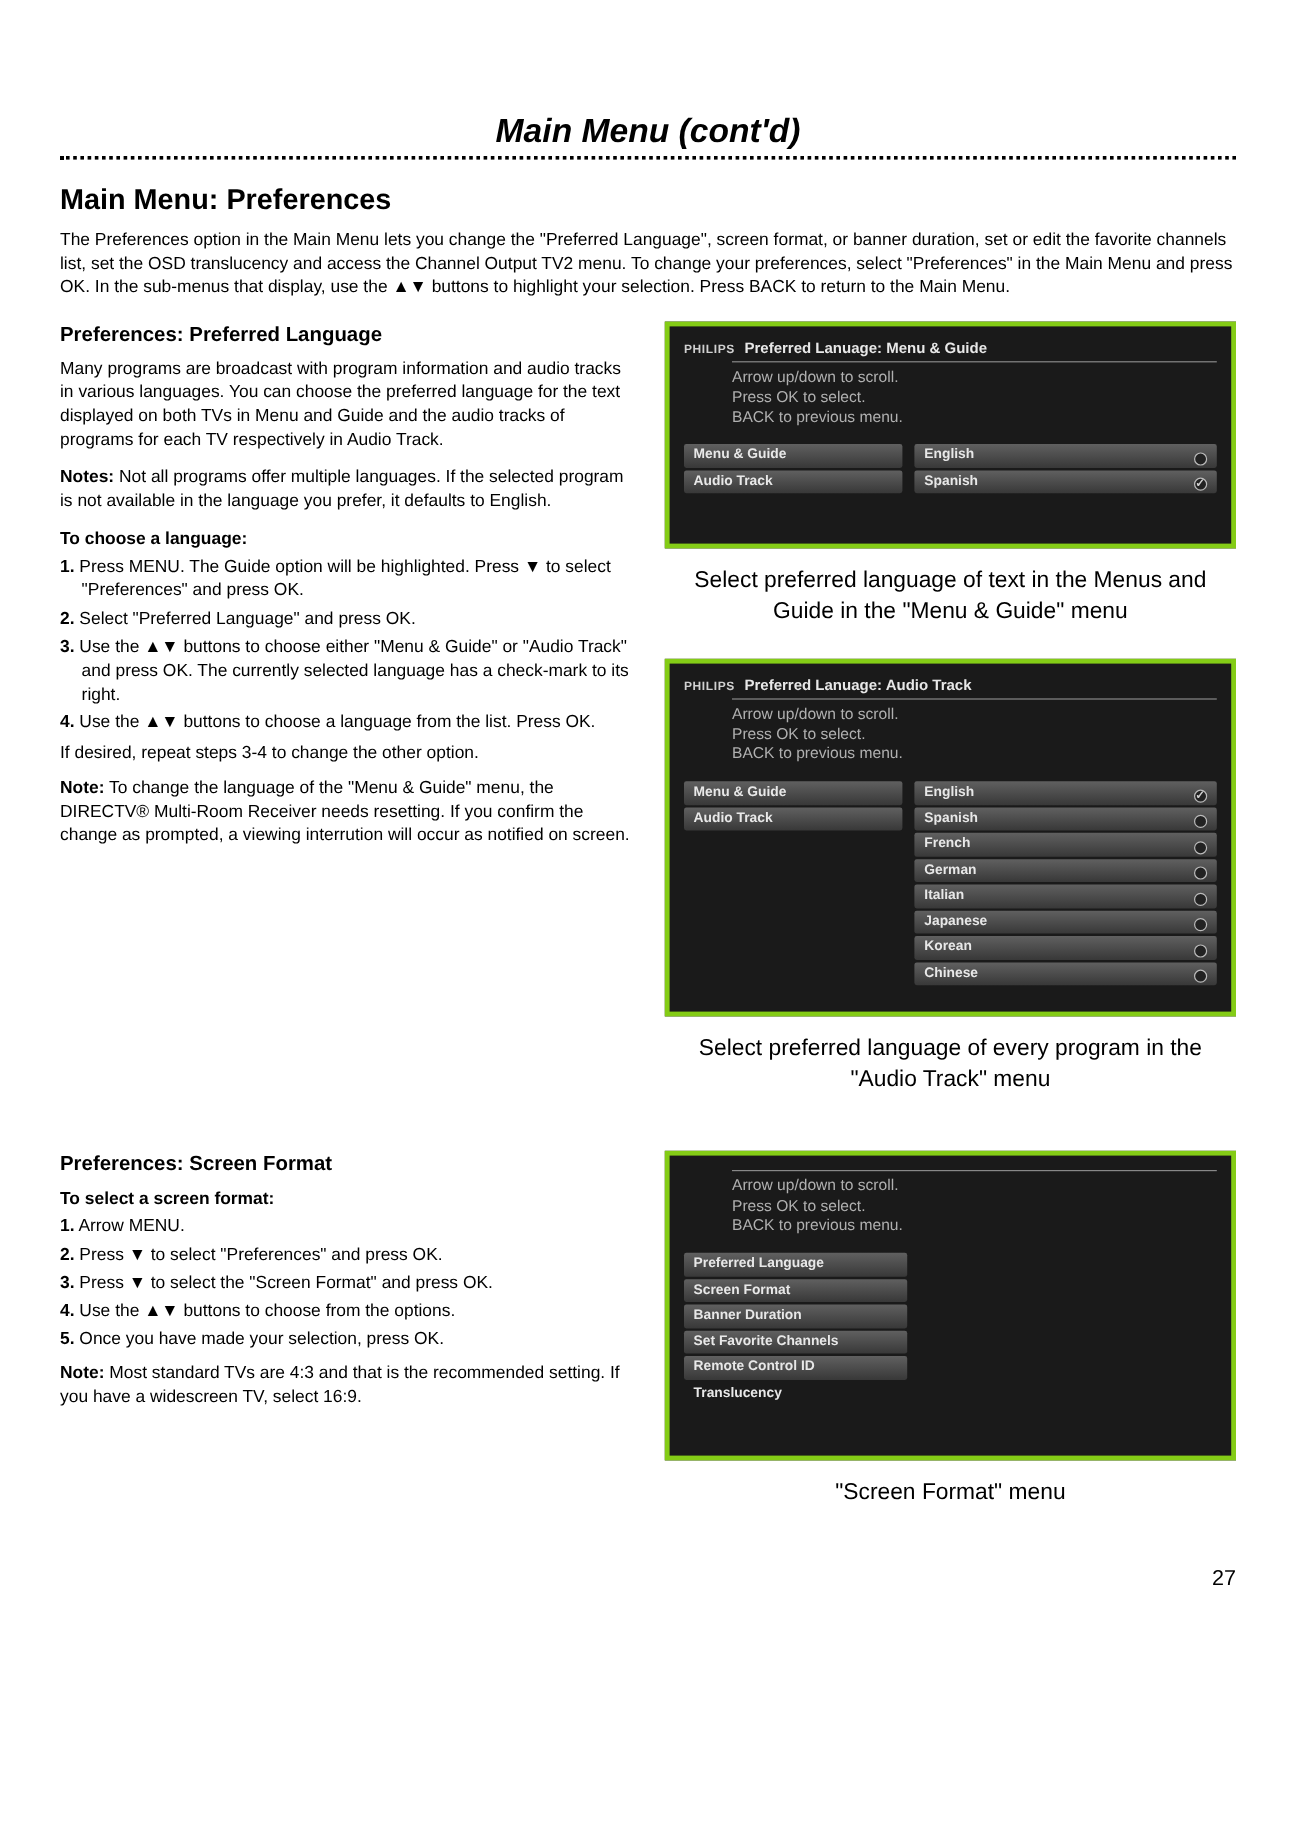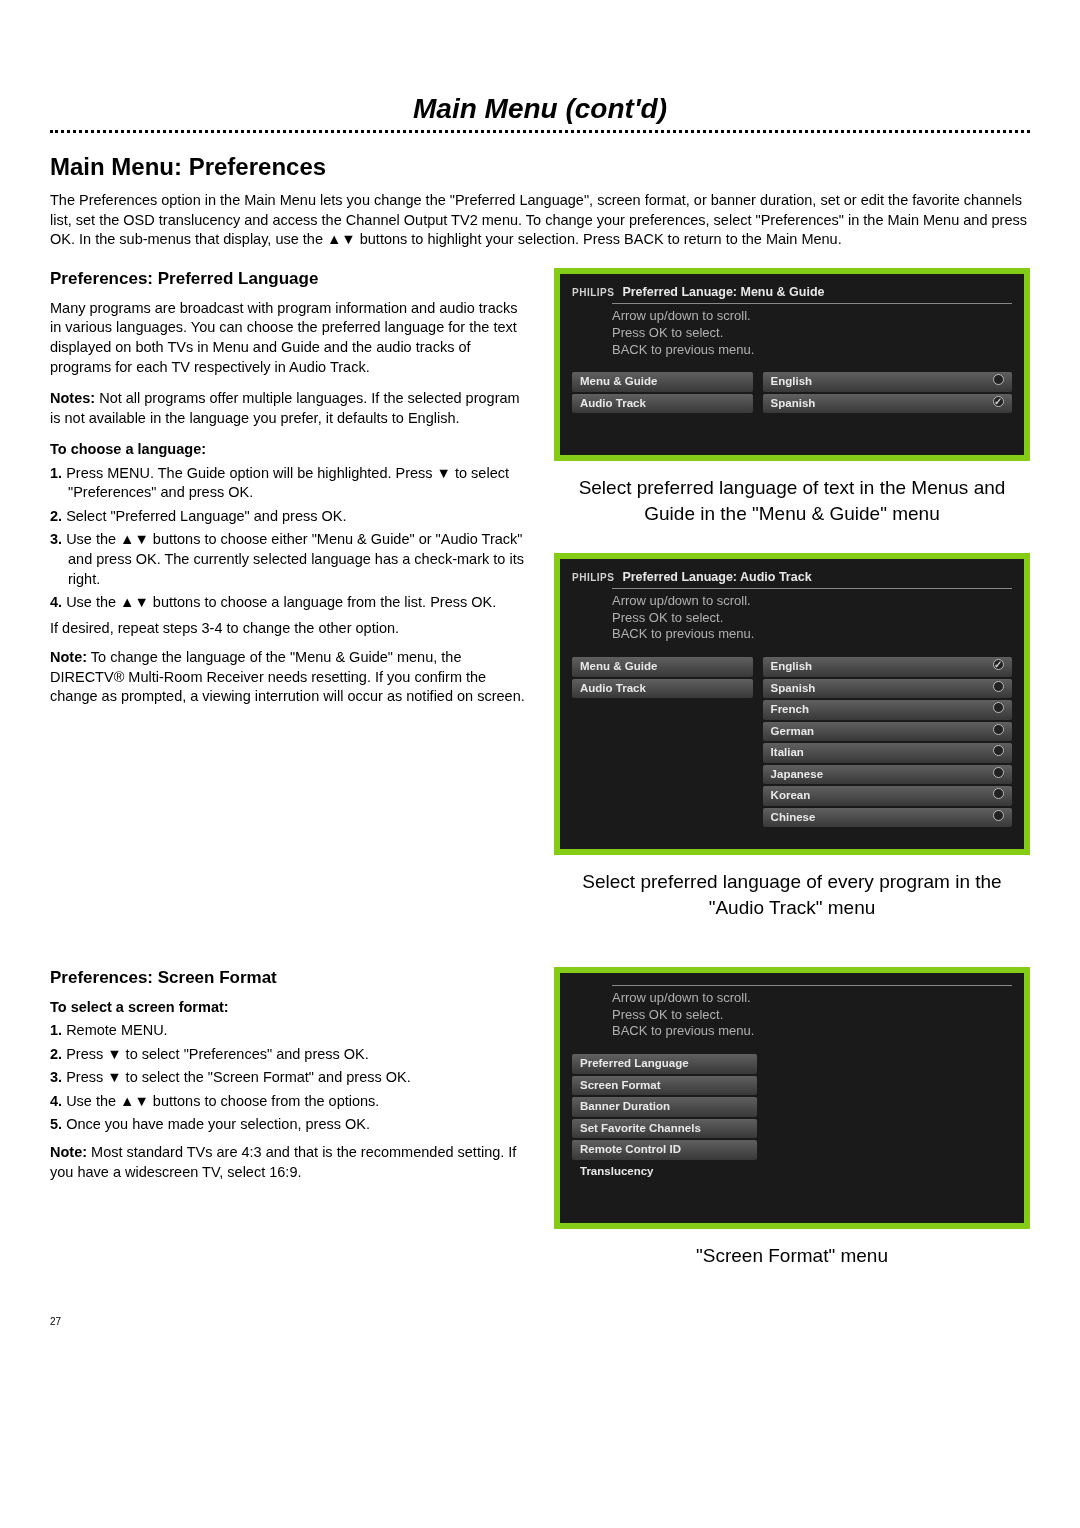--- a/index.html
+++ b/index.html
@@ -11,36 +11,36 @@
   .two-col { display: flex; gap: 28px; margin-bottom: 30px; }
   .left-col { flex: 1 1 50%; }
   .right-col { flex: 1 1 50%; display: flex; flex-direction: column; gap: 10px; }
   .sub-title { font-size: 17px; font-weight: bold; margin-bottom: 8px; }
   .para { margin-bottom: 12px; }
   .bold-head { font-weight: bold; margin-bottom: 4px; }
   ol.steps { list-style: none; margin-left: 0; padding-left: 0; }
   ol.steps li { margin-bottom: 4px; padding-left: 18px; text-indent: -18px; }
   ol.steps li .num { font-weight: bold; }
   .note { margin-top: 6px; margin-bottom: 10px; }
-  .tv-screen { background: #1a1a1a; color: #c8c8c8; border: 6px solid #84cc16; width: 100%; padding: 10px 12px 40px 12px; font-size: 12px; }
+  .tv-screen { background: #1a1a1a; color: #c8c8c8; border: 4px solid #84cc16; width: 100%; padding: 10px 12px 40px 12px; font-size: 12px; }
   .tv-brand { font-weight: bold; font-size: 10px; letter-spacing: 0.5px; color: #d0d0d0; display:inline-block; margin-right:8px;}
   .tv-title { color: #e8e8e8; font-weight: bold; font-size: 12.5px; display:inline-block;}
   .title-underline { border-bottom: 1px solid #888; margin: 2px 0 4px 40px; }
   .tv-instructions { color: #b0b0b0; font-size: 13px; margin-left: 40px; margin-bottom: 14px; }
   .tv-instructions div { line-height: 1.3; }
   .tv-body { display: flex; gap: 10px; }
   .tv-left-list { width: 42%; }
   .tv-right-list { width: 58%; }
   .tv-pill { background: linear-gradient(#606060,#383838); color: #e8e8e8; font-size: 11.5px; font-weight: bold; padding: 2px 8px; margin-bottom: 2px; border-radius: 2px; position:relative;}
   .tv-pill.plain { background: transparent; font-weight: bold; }
-  .tv-opt { background: linear-gradient(#606060,#383838); color: #e8e8e8; font-size: 11.5px; font-weight: bold; padding: 2px 8px; margin-bottom: 2px; border-radius: 2px; display:flex; justify-content:space-between; align-items:flex-start;}
+  .tv-opt { background: linear-gradient(#606060,#383838); color: #e8e8e8; font-size: 11.5px; font-weight: bold; padding: 2px 8px; margin-bottom: 2px; border-radius: 2px; display:flex; justify-content:space-between; align-items:flex-end;}
   .radio { width:11px; height:11px; border:1px solid #bbb; border-radius:50%; background:#222; display:inline-block;}
   .radio.checked::after { content:"✓"; font-size:10px; color:#d0d0d0; position:relative; top:-3px; left:0; }
   .caption { text-align: center; font-size: 19px; margin-top: 4px; margin-bottom: 16px; }
-  .page-num { text-align: left; font-size: 10px; margin-top: 30px; }
+  .page-num { text-align: right; font-size: 18px; margin-top: 30px; }
 </style>
 </head>
 <body>
 
 <div class="main-title">Main Menu (cont'd)</div>
 <hr class="dotted-rule">
 <div class="section-title">Main Menu: Preferences</div>
 <div class="intro">The Preferences option in the Main Menu lets you change the "Preferred Language", screen format, or banner duration, set or edit the favorite channels list, set the OSD translucency and access the Channel Output TV2 menu. To change your preferences, select "Preferences" in the Main Menu and press OK. In the sub-menus that display, use the ▲▼ buttons to highlight your selection. Press BACK to return to the Main Menu.</div>
 
 <div class="two-col">
@@ -138,21 +138,21 @@
     </div>
     <div class="caption">Select preferred language of every program in the "Audio Track" menu</div>
   </div>
 </div>
 
 <div class="two-col">
   <div class="left-col">
     <div class="sub-title">Preferences: Screen Format</div>
     <div class="bold-head">To select a screen format:</div>
     <ol class="steps">
-      <li><span class="num">1.</span> <span>Remote MENU.</span></li>
+      <li><span class="num">1.</span> <span>Arrow MENU.</span></li>
       <li><span class="num">2.</span> <span>Press ▼ to select "Preferences" and press OK.</span></li>
       <li><span class="num">3.</span> <span>Press ▼ to select the "Screen Format" and press OK.</span></li>
       <li><span class="num">4.</span> <span>Use the ▲▼ buttons to choose from the options.</span></li>
       <li><span class="num">5.</span> <span>Once you have made your selection, press OK.</span></li>
     </ol>
     <div class="para" style="margin-top:8px"><b>Note:</b><span> Most standard TVs are 4:3 and that is the recommended setting. If you have a widescreen TV, select 16:9.</span></div>
   </div>
   <div class="right-col">
     <div class="tv-screen">
       <div class="title-underline"></div>

